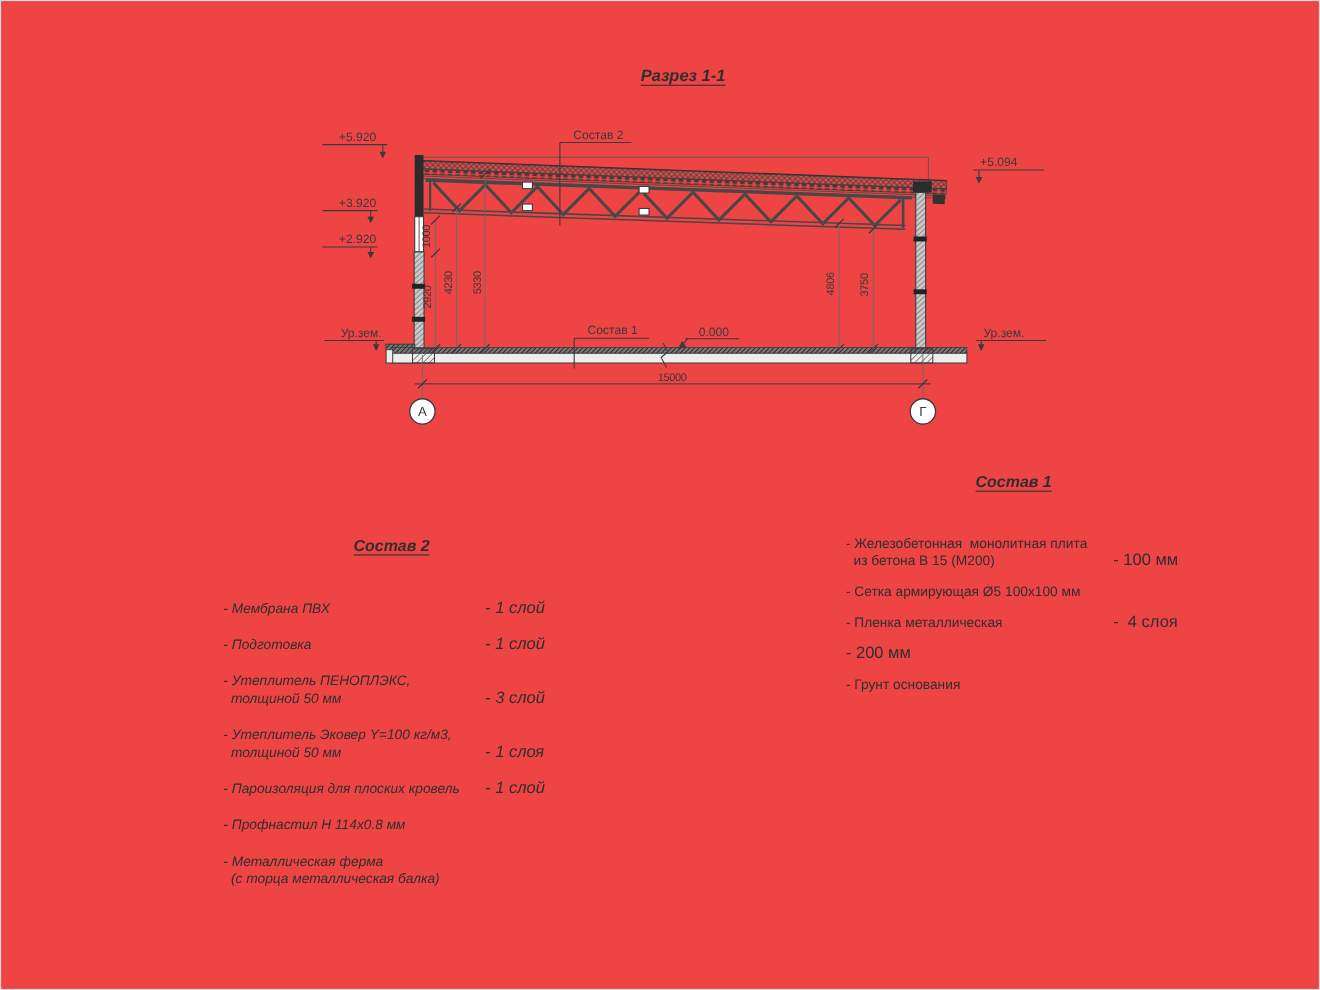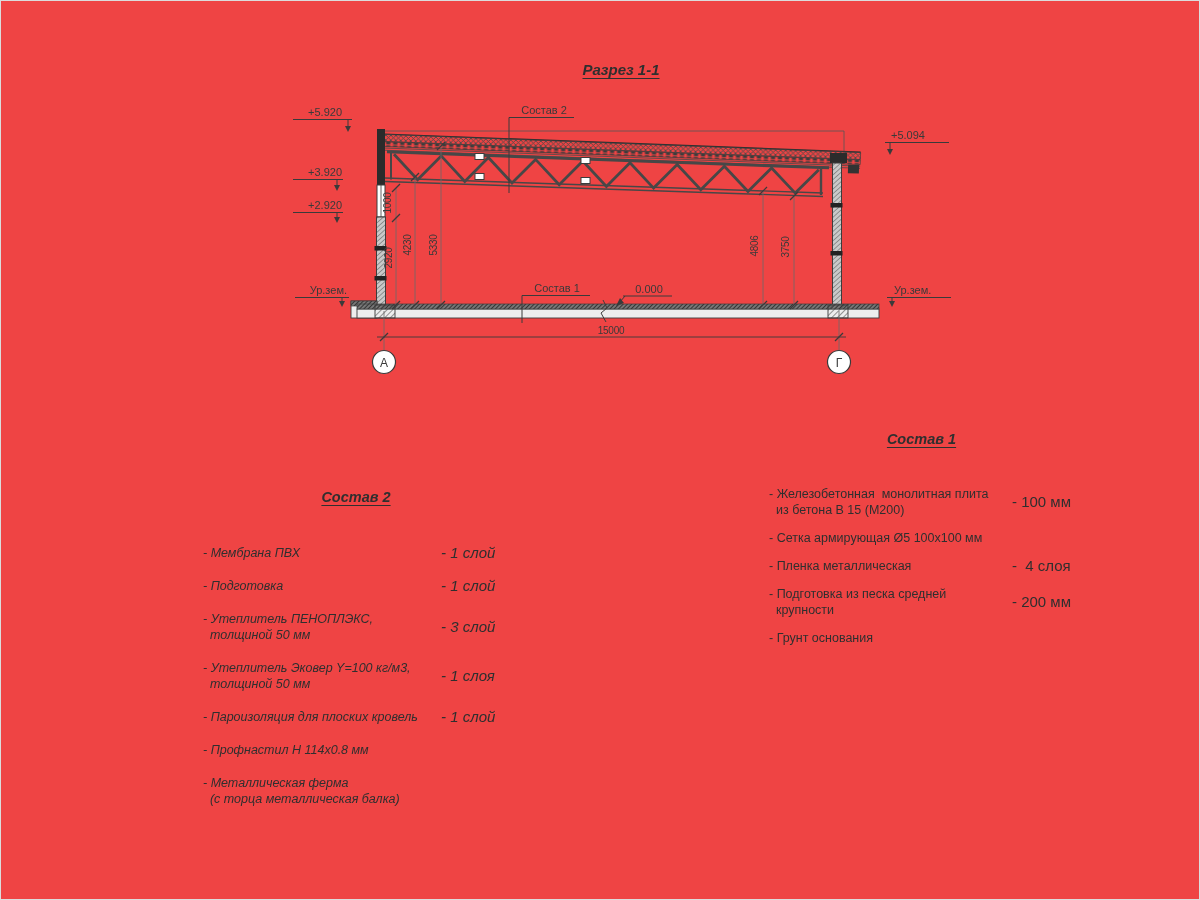--- a/index.html
+++ b/index.html
@@ -2,31 +2,31 @@
 <html><head>
 <meta charset="utf-8">
 <style>
   html,body{margin:0;padding:0;background:#fff;}
   .page{position:relative;width:1200px;height:900px;background:#ef4444;overflow:hidden;
         font-family:"Liberation Sans",sans-serif;color:#333;box-sizing:border-box;
         border:1px solid #dcdcdc;}
   .title{position:absolute;left:540px;top:60px;width:160px;text-align:center;
          font-size:15px;font-style:italic;font-weight:bold;color:#2f2f2f;}
   .title span{text-decoration:underline;text-underline-offset:3px;}
-  .svgwrap{position:absolute;left:0;top:4px;}
+  .svgwrap{position:absolute;left:0;top:16px;}
   svg text{fill:#3a3a3a;}
   .elev{font-size:11px;}
   .dim{font-size:10px;letter-spacing:-0.3px;}
   .callout{font-size:11px;}
   .axis{font-size:12px;}
   .block{position:absolute;}
   .blk-head{font-size:14.5px;font-style:italic;font-weight:bold;color:#2f2f2f;text-align:center;}
   .blk-head span{text-decoration:underline;text-underline-offset:3px;}
   .rows{position:absolute;}
-  .row{display:flex;align-items:center;justify-content:space-between;}
+  .row{display:flex;align-items:flex-end;justify-content:space-between;}
   .item-name{white-space:pre-wrap;font-size:12.5px;line-height:16px;color:#2f2f2f;flex:1;}
   .item-value{width:62px;font-size:15px;line-height:16px;color:#2f2f2f;white-space:pre;}
   .s2 .row{margin-bottom:17px;}
   .s1 .row{margin-bottom:12px;}
 </style>
 </head>
 <body>
 
 <div class="page">
 
@@ -270,22 +270,20 @@
       </div>
       <div class="row">
         <div class="item-name">- Сетка армирующая Ø5 100х100 мм</div>
         <div class="item-value"></div>
       </div>
       <div class="row">
         <div class="item-name">- Пленка металлическая</div>
         <div class="item-value">-  4 слоя</div>
       </div>
       <div class="row">
-        <div class="item-name">- Подготовка из песка средней
-  крупности</div>
         <div class="item-value">- 200 мм</div>
       </div>
       <div class="row">
         <div class="item-name">- Грунт основания</div>
         <div class="item-value"></div>
       </div>
     </div>
   </div>
 
 </div>

